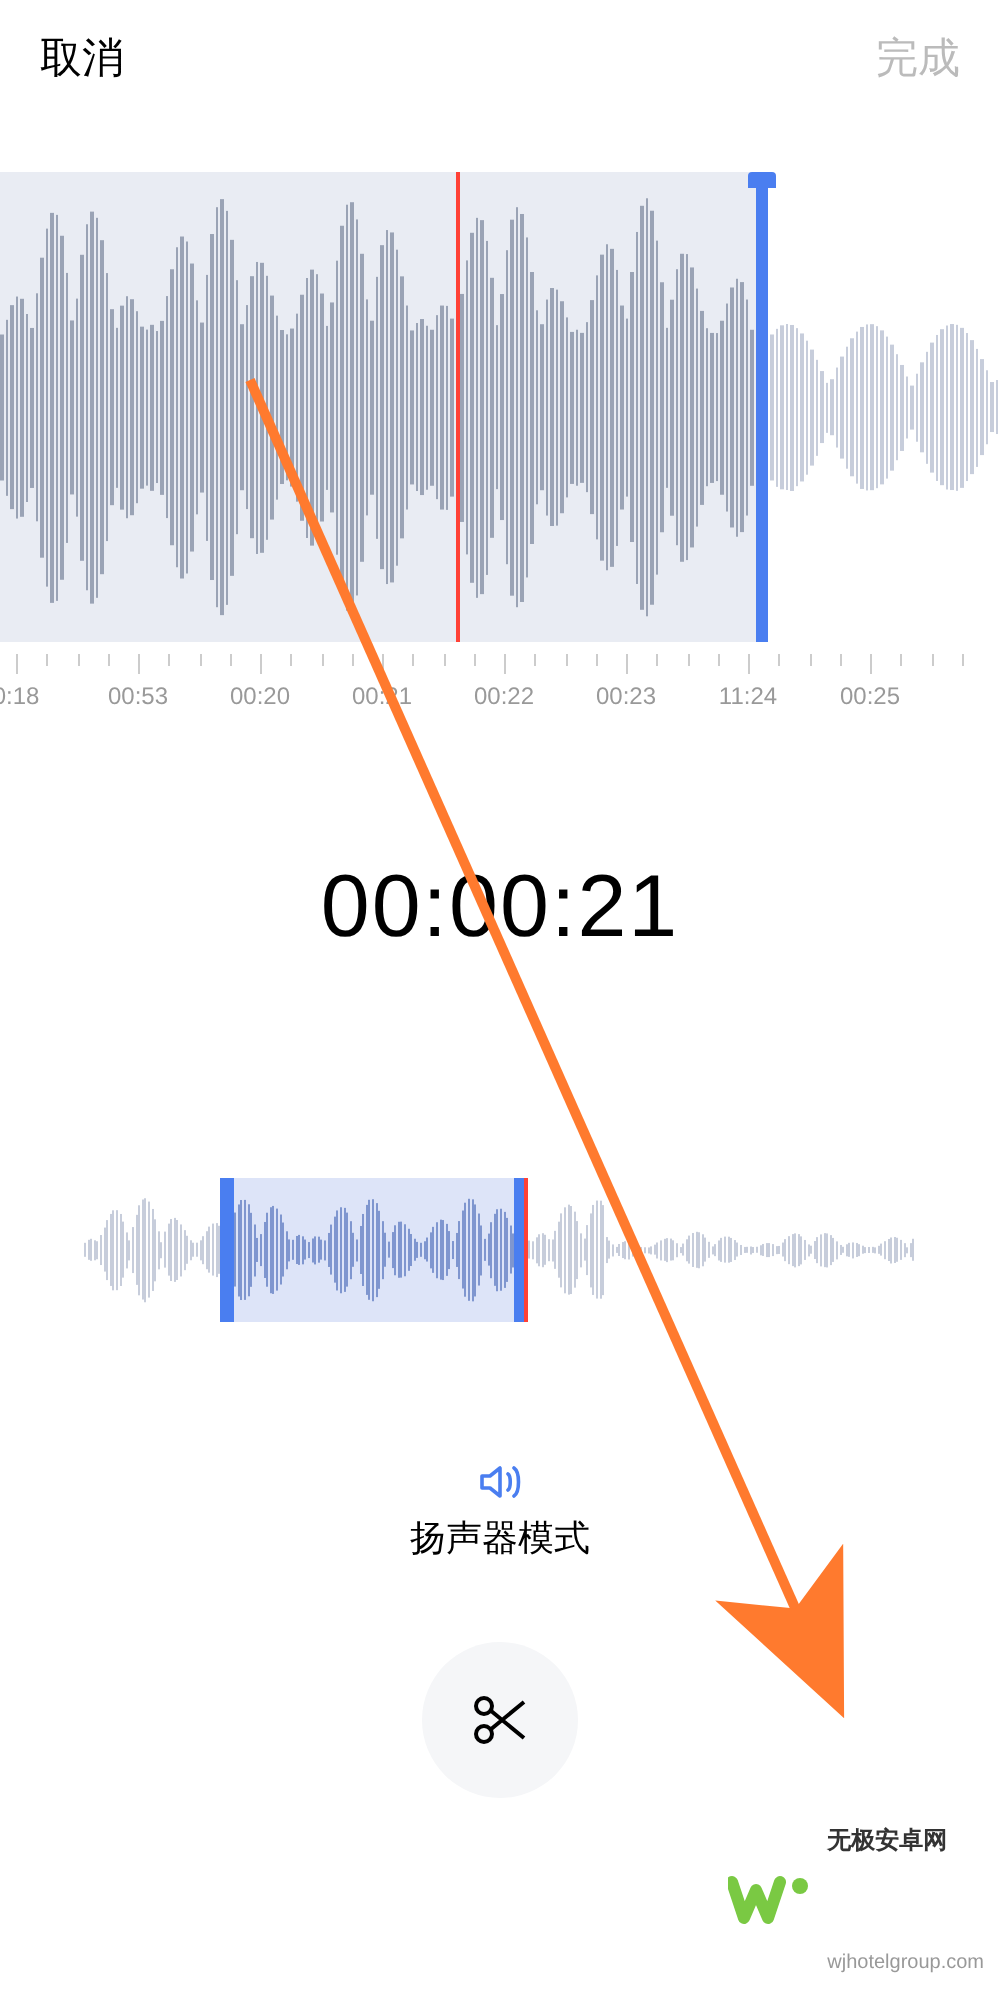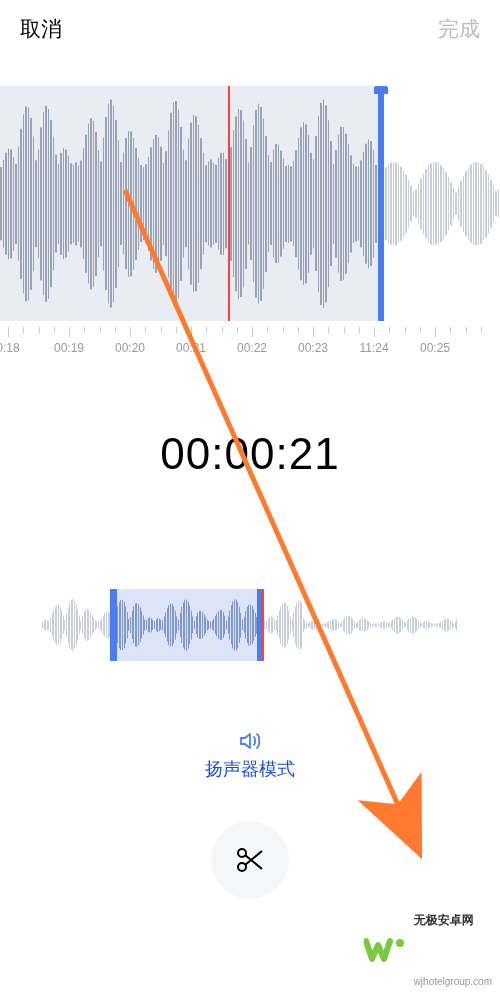--- a/index.html
+++ b/index.html
@@ -79,21 +79,21 @@
 .small-sel-fill {
   position: absolute; left: 75px; width: 140px; top: 0; bottom: 0;
   background: rgba(118,148,226,0.25);
 }
 .small-playhead {
   position: absolute; top: 0; bottom: 0; width: 2px;
   background: #ff4136; left: 220px;
 }
 
 .speaker-mode {
-  text-align: center; margin-top: 70px; color: #1d4ed8;
+  text-align: center; margin-top: 70px; color: #000000;
   font-size: 18px;
 }
 .speaker-mode svg { display: block; margin: 0 auto 6px; }
 
 .controls {
   display: flex; justify-content: space-around; align-items: center;
   margin-top: 40px; padding: 0 30px;
 }
 .control-btn { text-align: center; width: 110px; }
 .control-circle {
@@ -338,21 +338,21 @@
 <div class="timeline" id="timeline">
     <div class="timeline-tick major" style="left: 8px;"></div>
     <div class="timeline-tick" style="left: 23.25px;"></div>
     <div class="timeline-tick" style="left: 38.5px;"></div>
     <div class="timeline-tick" style="left: 53.75px;"></div>
     <div class="timeline-label" style="left: 8px;">0:18</div>
     <div class="timeline-tick major" style="left: 69px;"></div>
     <div class="timeline-tick" style="left: 84.25px;"></div>
     <div class="timeline-tick" style="left: 99.5px;"></div>
     <div class="timeline-tick" style="left: 114.75px;"></div>
-    <div class="timeline-label" style="left: 69px;">00:19</div>
+    <div class="timeline-label" style="left: 69px;">00:53</div>
     <div class="timeline-tick major" style="left: 130px;"></div>
     <div class="timeline-tick" style="left: 145.25px;"></div>
     <div class="timeline-tick" style="left: 160.5px;"></div>
     <div class="timeline-tick" style="left: 175.75px;"></div>
     <div class="timeline-label" style="left: 130px;">00:20</div>
     <div class="timeline-tick major" style="left: 191px;"></div>
     <div class="timeline-tick" style="left: 206.25px;"></div>
     <div class="timeline-tick" style="left: 221.5px;"></div>
     <div class="timeline-tick" style="left: 236.75px;"></div>
     <div class="timeline-label" style="left: 191px;">00:21</div>

